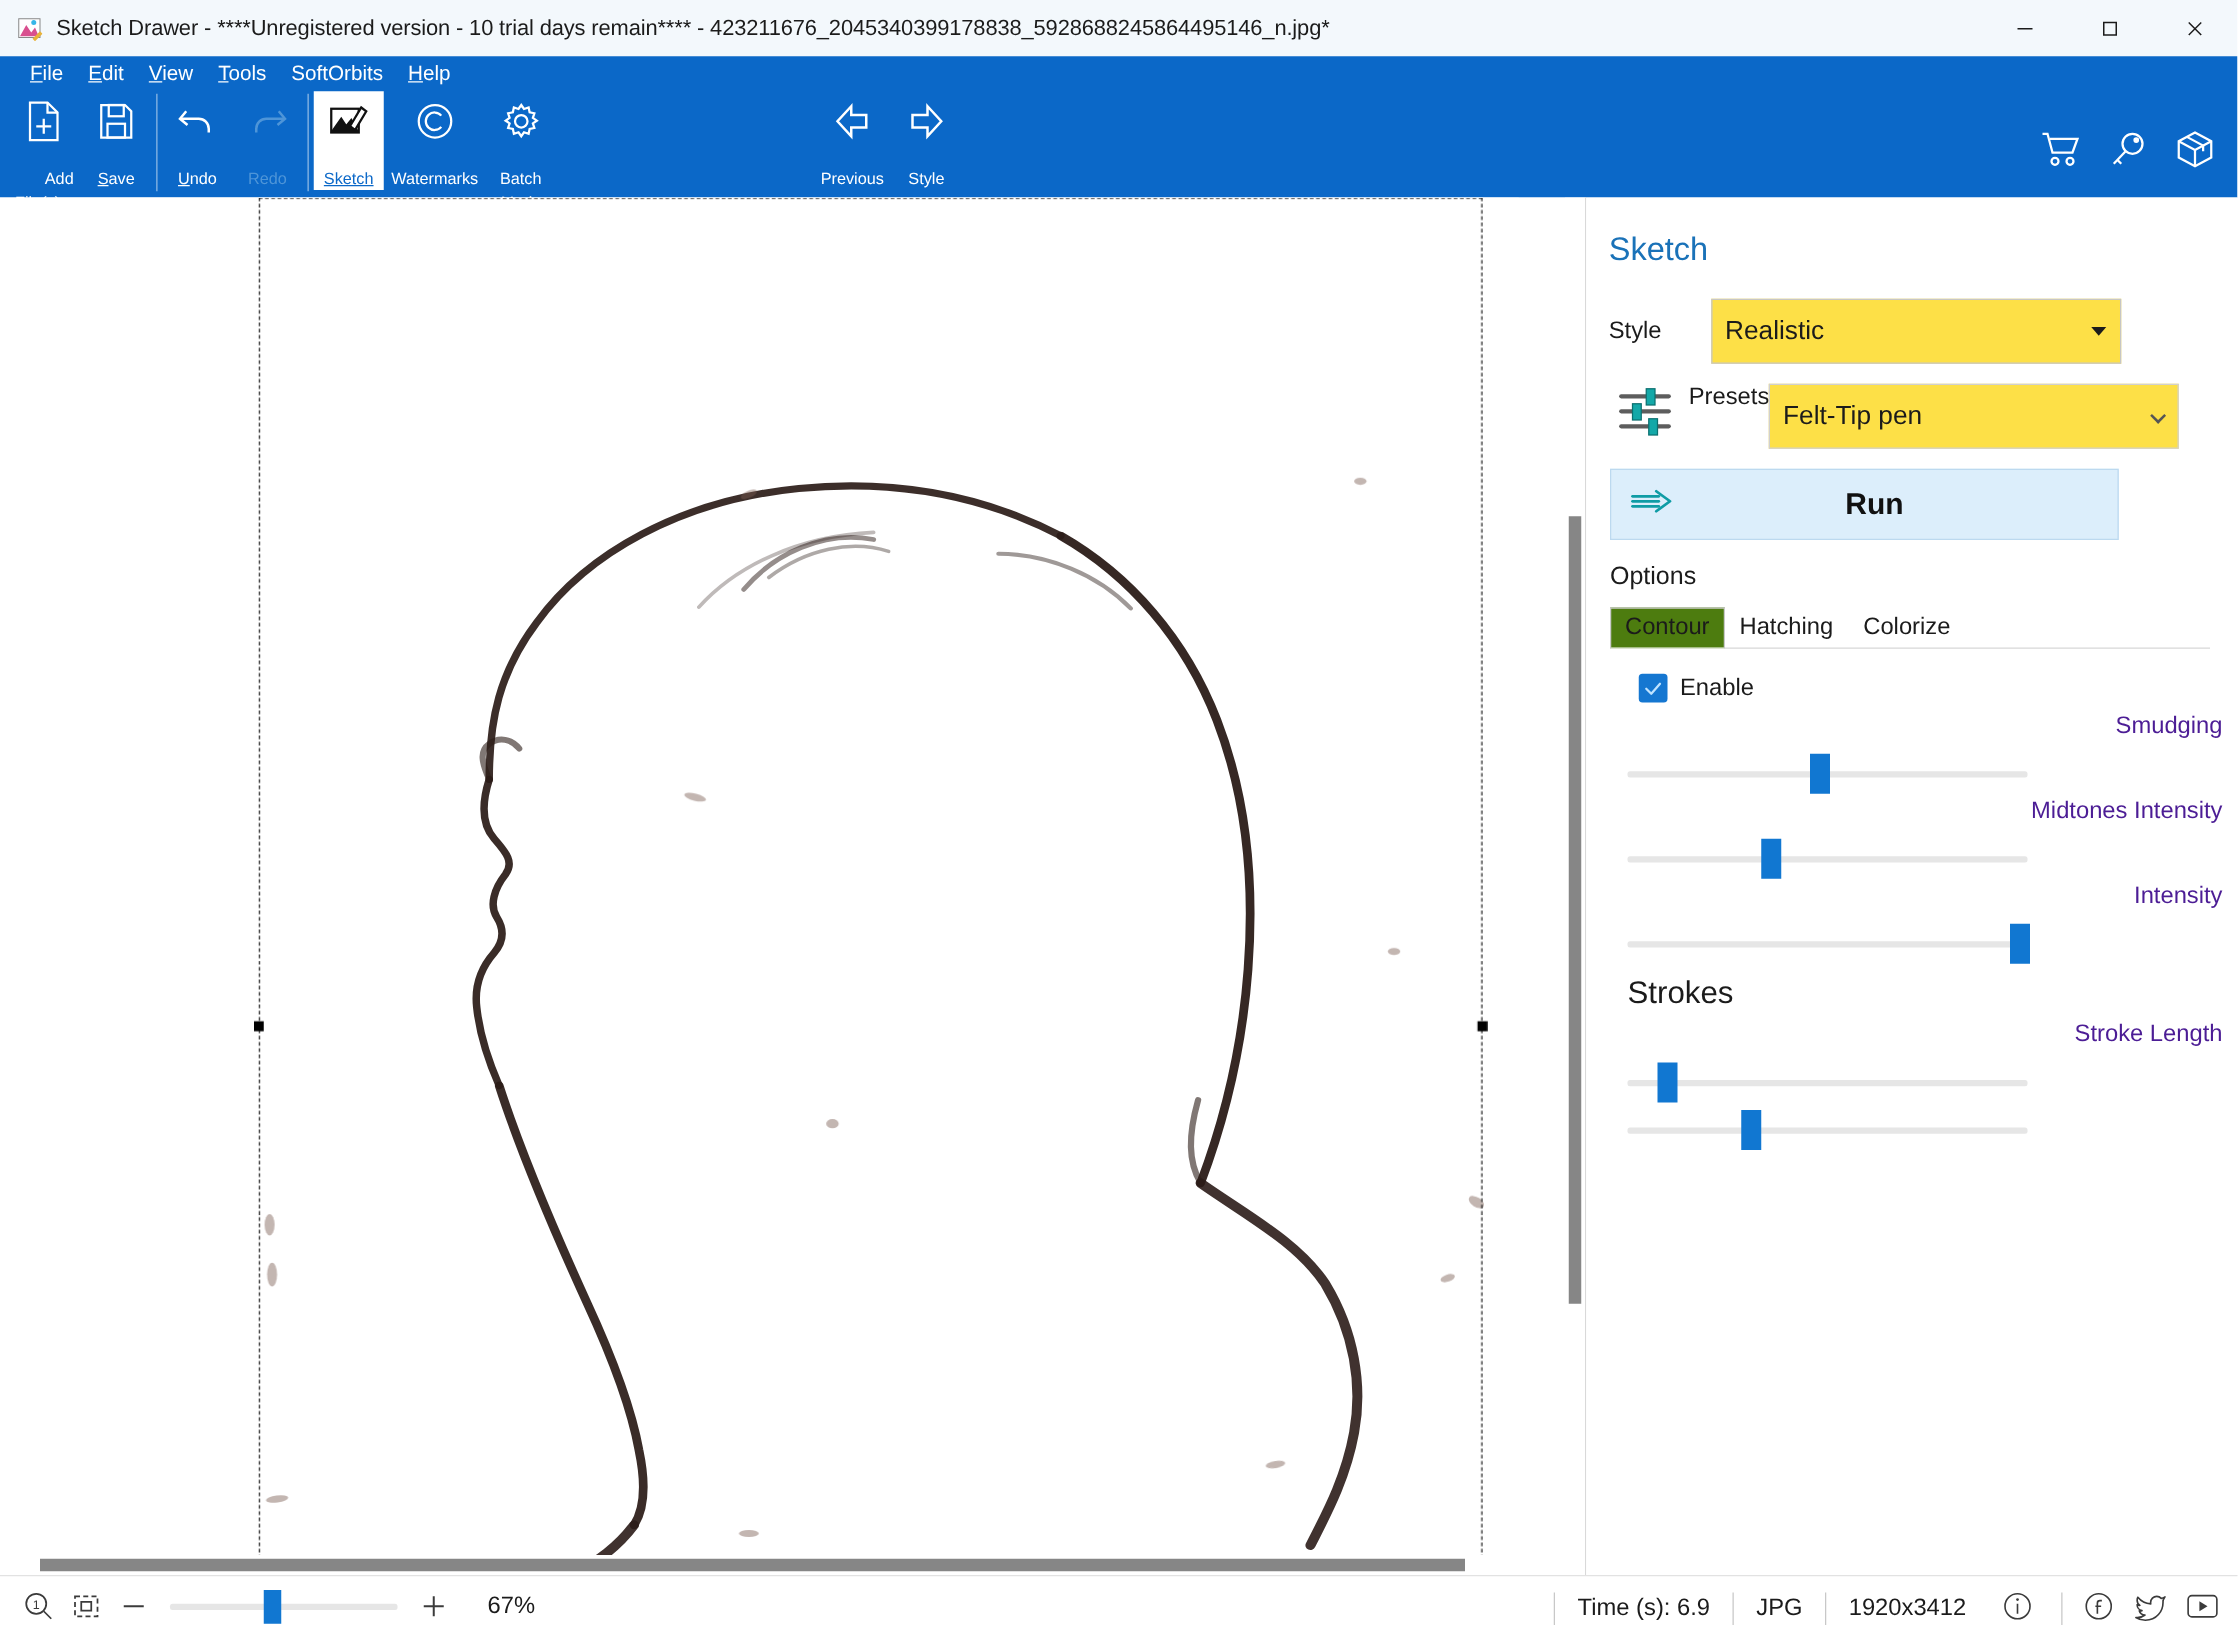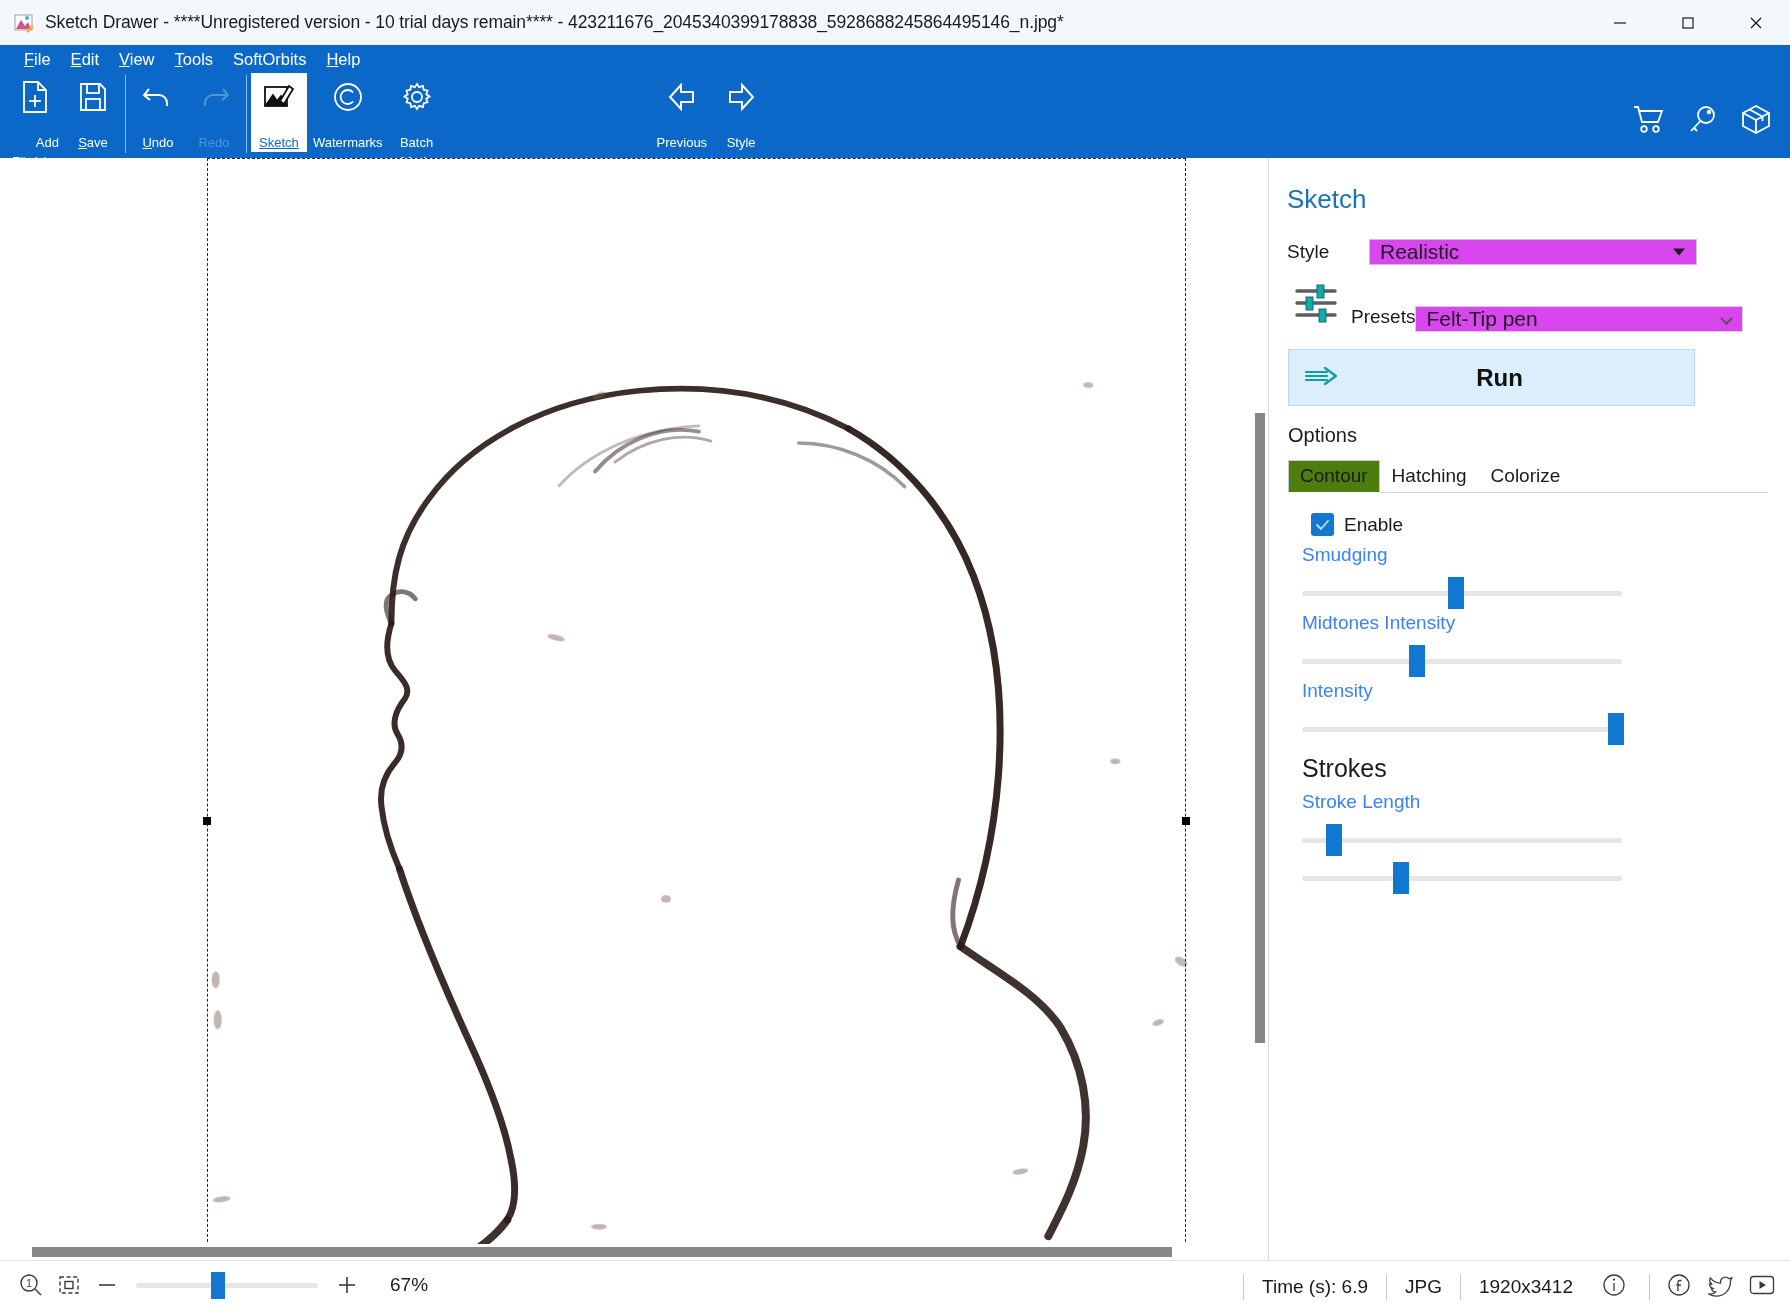--- a/index.html
+++ b/index.html
@@ -221,23 +221,23 @@
     align-items: center;
     margin: 24px 0 0 18px;
   }
   .lbl-style {
     font-size: 19px;
     color: #1b1b1b;
     width: 82px;
   }
   .combo {
     position: relative;
-    background: #d946ef;
+    background: #fde047;
     border: 1px solid #c6c6c6;
-    height: 26px;
+    height: 52px;
     display: flex;
     align-items: center;
     padding: 0 10px;
     font-size: 21px;
     color: #1b1b1b;
   }
   .combo-style { width: 328px; }
   .combo .caret {
     position: absolute;
     right: 11px; top: 50%;
@@ -333,22 +333,23 @@
     margin-right: 10px;
   }
   .enable-label { font-size: 19px; color: #1b1b1b; }
   .group-head {
     font-size: 25px;
     color: #1b1b1b;
     margin: 14px 0 0 33px;
   }
   .slider-label {
     font-size: 19px;
-    color: #3b82f6;
-    margin: 8px 0 0 33px;
+    color: #4c1d95;
+    margin: 8px 12px 0 33px;
+    text-align: right;
   }
   .slider {
     position: relative;
     margin: 16px 0 0 33px;
     width: 320px;
     height: 22px;
   }
   .track {
     position: absolute;
     left: 0; top: 9px;

